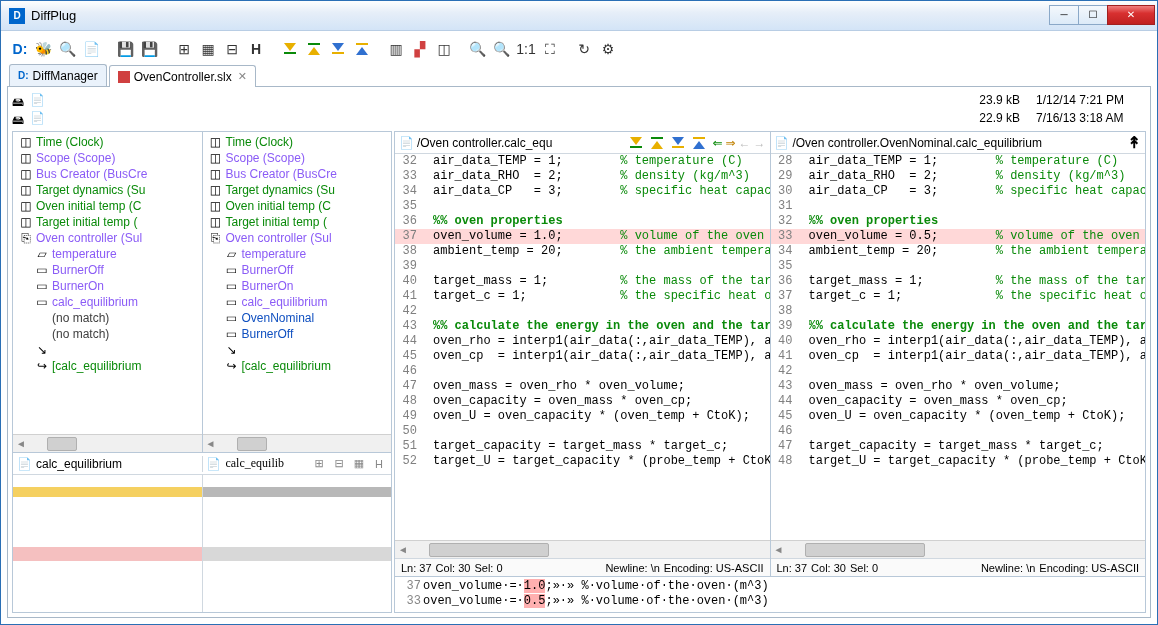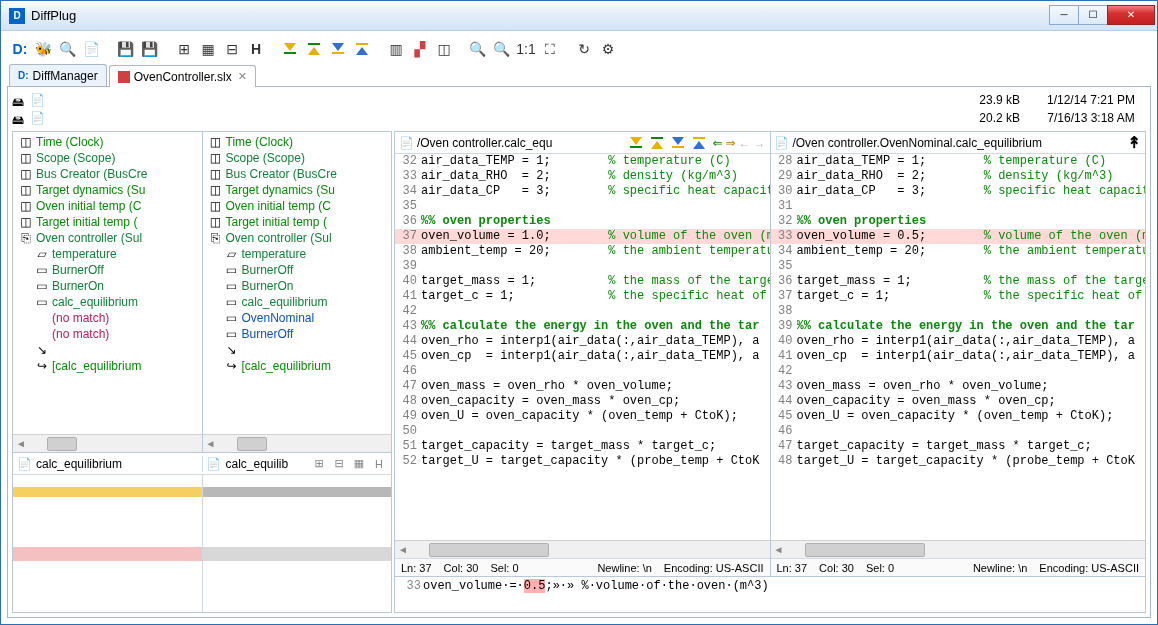--- a/index.html
+++ b/index.html
@@ -20,61 +20,61 @@
   .sep { width: 8px; }
   .tabs { height: 24px; display:flex; align-items:flex-end; border-bottom: 1px solid #a8b8c8; background:#fff; padding-left:2px;}
   .tab { height: 22px; border: 1px solid #a8b8c8; border-bottom: none; border-radius: 3px 3px 0 0; padding: 2px 8px; display:flex; align-items:center; gap:4px; background:#eaf2fb; margin-right:2px; font-size:12px;}
   .tab.active { background:#fff; position:relative; top:1px;}
   .tab .x{font-size:11px;color:#888;margin-left:2px;}
   .inner { flex:1; border:1px solid #a8b8c8; border-top:none; display:flex; flex-direction:column; min-height:0; padding-top:4px;}
   .filepaths { padding: 0 4px 4px 4px;}
   .filepath { display:flex; align-items:center; height:18px; gap:4px; font-size:12px;}
   .filepath .l { display:flex; align-items:center; gap:4px; flex:1; }
   .filepath .sz { width:60px; text-align:right; padding-right:12px;}
-  .filepath .dt { width:110px;text-align:center; }
+  .filepath .dt { width:110px; }
   .disk{width:14px;height:14px;display:inline-flex;}
   .mainsplit { flex:1; display:flex; min-height:0; padding:0 4px 4px 4px; gap:2px;}
   .leftcol { width: 380px; display:flex; flex-direction:column; min-height:0;}
   .treerow { flex:1; display:flex; border:1px solid #b8c8d8; min-height:0;}
   .treepane { flex:1; overflow:hidden; display:flex; flex-direction:column; min-width:0;}
   .treepane + .treepane { border-left:1px solid #b8c8d8;}
   .treebody{flex:1;overflow:hidden;padding:2px 0;}
   .treeline { height:16px; display:flex; align-items:center; padding-left:6px; font-size:12px; white-space:nowrap; overflow:hidden;}
   .treeline.indent1{padding-left:22px;}
   .ico{width:14px;height:14px;margin-right:3px;display:inline-flex;align-items:center;justify-content:center;flex-shrink:0;}
   .green{color:#0a8a0a;}
-  .red{color:#15803d;}
+  .red{color:#8b5cf6;}
   .blue{color:#1050c0;}
-  .pink{color:#be185d;}
+  .pink{color:#404040;}
   .scroll-h{height:18px;background:#f0f0f0;border-top:1px solid #d0d0d0;display:flex;align-items:center;}
   .scroll-h .thumb{height:14px;width:30px;background:#d0d0d0;border:1px solid #b0b0b0;border-radius:2px;margin-left:18px;}
   .scroll-h .arr{width:16px;text-align:center;color:#888;font-size:10px;}
   .bottomleft{height:160px;display:flex;flex-direction:column;border:1px solid #b8c8d8;border-top:none;}
   .bl-head{height:22px;display:flex;align-items:center;border-bottom:1px solid #d0d8e0;}
   .bl-head .cell{flex:1;display:flex;align-items:center;gap:4px;padding:0 4px;font-size:12px;}
   .bl-head .cell + .cell{border-left:1px solid #d0d8e0;}
   .bl-head .tbsmall{width:16px;height:16px;font-size:11px;display:flex;align-items:center;justify-content:center;color:#888;}
   .bl-body{flex:1;display:flex;}
   .bl-col{flex:1;}
   .bl-col + .bl-col{border-left:1px solid #d0d8e0;}
   .stripe{height:10px;}
   .rightcol{flex:1;display:flex;flex-direction:column;min-width:0;}
   .coderow{flex:1;display:flex;min-height:0;border:1px solid #b8c8d8;}
   .codepane{flex:1;display:flex;flex-direction:column;min-width:0;overflow:hidden;}
   .codepane + .codepane{border-left:1px solid #b8c8d8;}
   .codehead{height:22px;display:flex;align-items:center;gap:3px;padding:0 4px;border-bottom:1px solid #d0d8e0;font-size:12px;}
   .codehead .path{flex:1;white-space:nowrap;overflow:hidden;text-overflow:ellipsis;}
   .codebody{flex:1;overflow:hidden;font-family:"Consolas","Courier New",monospace;font-size:12px;line-height:15px;white-space:pre;background:#fff;}
-  .codeline{display:flex;height:15px;}
+  .codeline{display:flex;height:15px;gap:12px;}
   .ln{width:26px;text-align:right;color:#808080;padding-right:4px;flex-shrink:0;}
   .ct{flex:1;overflow:hidden;}
   .cm{color:#0a8a0a;}
   .kw{color:#0a8a0a;font-weight:bold;}
   .hl-pink{background:#ffd8d8;}
-  .codestatus{height:18px;display:flex;align-items:center;font-size:11px;padding:0 6px;gap:12px;border-top:1px solid #d0d8e0;background:#fafafa;}
+  .codestatus{height:18px;display:flex;align-items:center;font-size:11px;padding:0 6px;gap:4px;border-top:1px solid #d0d8e0;background:#fafafa;}
   .codestatus span{white-space:nowrap;}
   .diffdetail{height:36px;border:1px solid #b8c8d8;border-top:none;font-family:"Consolas","Courier New",monospace;font-size:12px;line-height:15px;padding:2px 4px;overflow:hidden;}
   .diffdetail .ln2{display:inline-block;width:22px;text-align:right;color:#888;margin-right:2px;}
   .chg{background:#ffb0b0;}
   .uarrow{font-size:16px;font-weight:bold;}
   .nav-ico{width:18px;height:16px;display:inline-flex;}
 </style>
 </head>
 <body>
 
@@ -166,21 +166,21 @@
           <span>📄</span>
         </div>
         <div class="sz">23.9 kB</div>
         <div class="dt">1/12/14 7:21 PM</div>
       </div>
       <div class="filepath">
         <div class="l">
           <span class="disk">🖴</span>
           <span>📄</span>
         </div>
-        <div class="sz">20.2 kB</div>
+        <div class="sz">22.9 kB</div>
         <div class="dt">7/16/13 3:18 AM</div>
       </div>
     </div>
 
     <div class="mainsplit">
       <div class="leftcol">
         <div class="treerow">
           <div class="treepane">
             <div class="treebody" id="treeL">
                   <div class="treeline ">
@@ -319,21 +319,21 @@
           </div>
         </div>
         <div class="bottomleft">
           <div class="bl-head">
             <div class="cell">
                   <span>📄</span>
                   <span>calc_equilibrium</span>
                 </div>
             <div class="cell">
               <span>📄</span>
-              <span style="flex:1;">calc_equilib</span>
+              <span style="flex:1;font-family:Liberation Serif, serif;">calc_equilib</span>
               <span class="tbsmall">⊞</span>
               <span class="tbsmall">⊟</span>
               <span class="tbsmall">▦</span>
               <span class="tbsmall">H</span>
             </div>
           </div>
           <div class="bl-body">
             <div class="bl-col">
               <div class="stripe" style="background:#f5d060;margin-top:12px;"></div>
               <div class="stripe" style="height:50px;"></div>
@@ -412,19 +412,20 @@
               <span>Ln: 37</span>
                   <span>Col: 30</span>
                   <span>Sel: 0</span>
               <span style="flex:1;"></span>
                   <span>Newline: \n</span>
                   <span>Encoding: US-ASCII</span>
             </div>
           </div>
         </div>
         <div class="diffdetail">
+          <div><span class="ln2">37</span><span>oven_volume·=·</span><span class="chg">1.0</span><span>;»·»   %·volume·of·the·oven·(m^3)</span></div>
           <div><span class="ln2">33</span><span>oven_volume·=·</span><span class="chg">0.5</span><span>;»·»   %·volume·of·the·oven·(m^3)</span></div>
         </div>
       </div>
     </div>
   </div>
   </div>
 </div>
 
 </body></html>

